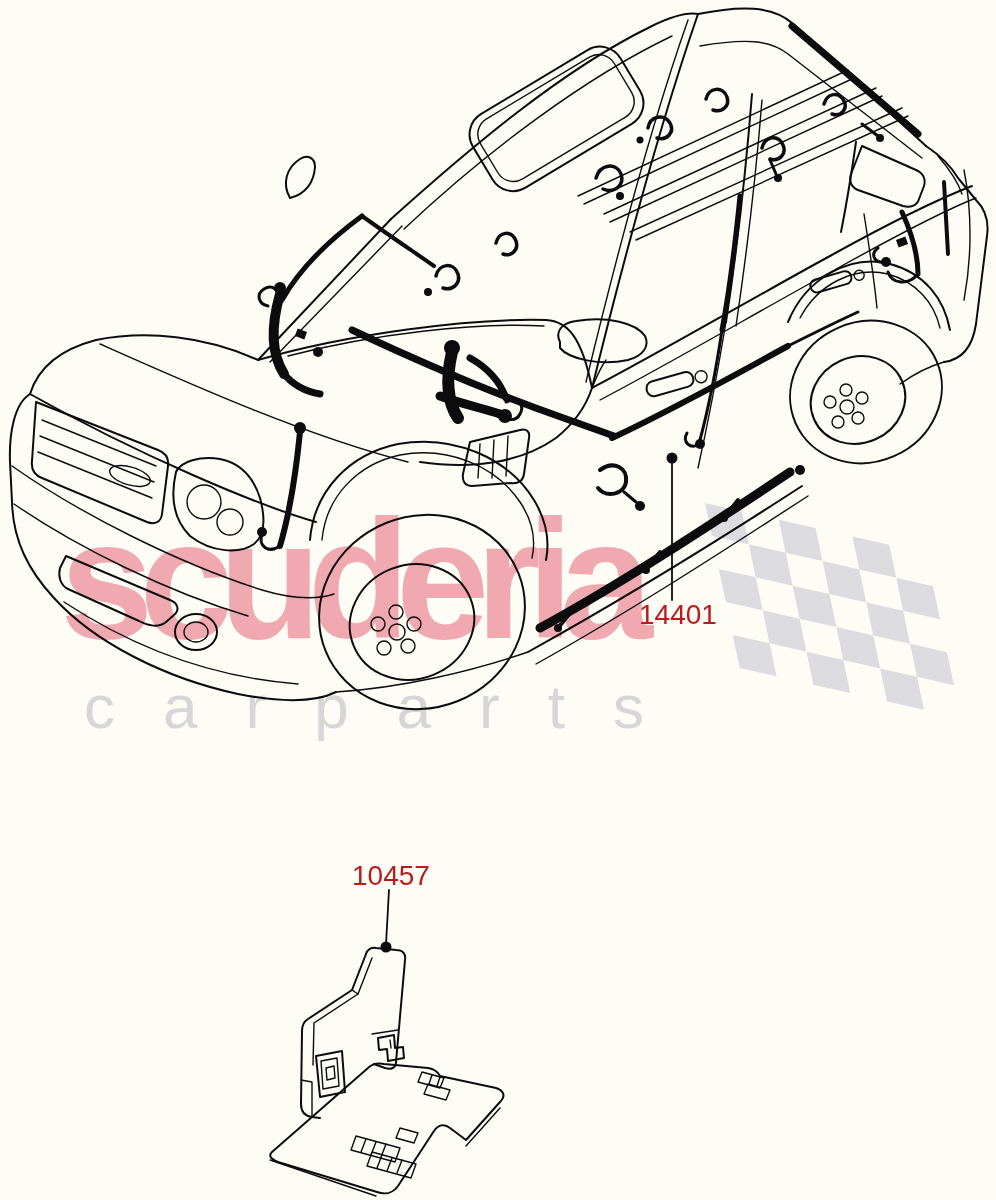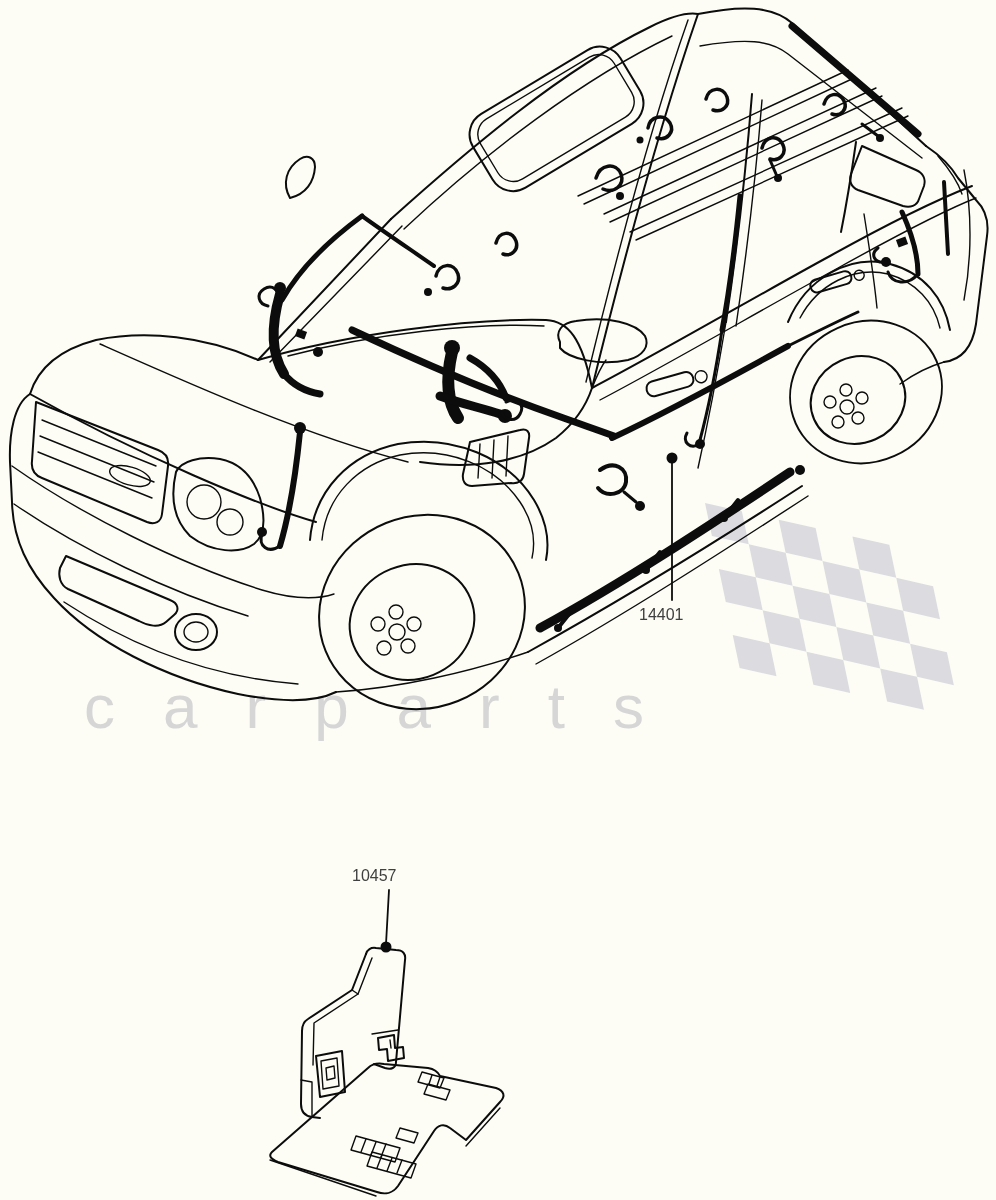--- a/index.html
+++ b/index.html
@@ -28,21 +28,21 @@
   .art .hw6{stroke-width:6}
   .art .hw7{stroke-width:7}
   .art .hw9{stroke-width:9}
   .art .hw10{stroke-width:10}
   .art .hw12{stroke-width:12}
   .art .fill{fill:#0c0c0c;stroke:none}
   .art .white{fill:#fdfdf6}
   .art .lead{stroke-width:1.8}
 
   
-  .callout{position:absolute;z-index:4;color:#404040;font-size:16px;line-height:24px;
+  .callout{position:absolute;z-index:4;color:#b91c1c;font-size:28px;line-height:24px;
       cursor:pointer;white-space:nowrap}
   #c14401{left:639px;top:603px}
   #c14536{left:352px;top:864px}
 </style>
 </head>
 <body>
 
 <div class="page">
 
   <svg class="flag" width="996" height="1200" viewBox="0 0 996 1200">
@@ -58,20 +58,21 @@
       <rect x="152" y="66" width="38" height="33" fill="#dcdce0"></rect>
       <rect x="38" y="99" width="38" height="33" fill="#dcdce0"></rect>
       <rect x="114" y="99" width="38" height="33" fill="#dcdce0"></rect>
       <rect x="190" y="99" width="38" height="33" fill="#dcdce0"></rect>
       <rect x="0" y="132" width="38" height="33" fill="#dcdce0"></rect>
       <rect x="76" y="132" width="38" height="33" fill="#dcdce0"></rect>
       <rect x="152" y="132" width="38" height="33" fill="#dcdce0"></rect>
     </g>
   </svg>
 
+  <div class="wm-primary">scuderia</div>
   <div class="wm-secondary">carparts</div>
 
   <svg class="art" width="996" height="1200" viewBox="0 0 996 1200">
 
     <g>
       <path d="M391,219 C470,148 562,70 650,27 C670,17 686,12 698,14"></path>
       <path class="thin" d="M404,229 C486,152 584,78 672,36"></path>
       <path d="M698,14 C742,5 772,6 792,23 L926,146"></path>
       <path class="thin" d="M700,46 C746,38 770,40 788,54 L922,158"></path>
       <rect x="-86" y="-42" width="172" height="86" rx="24" transform="translate(556,118) rotate(-31)"></rect>

